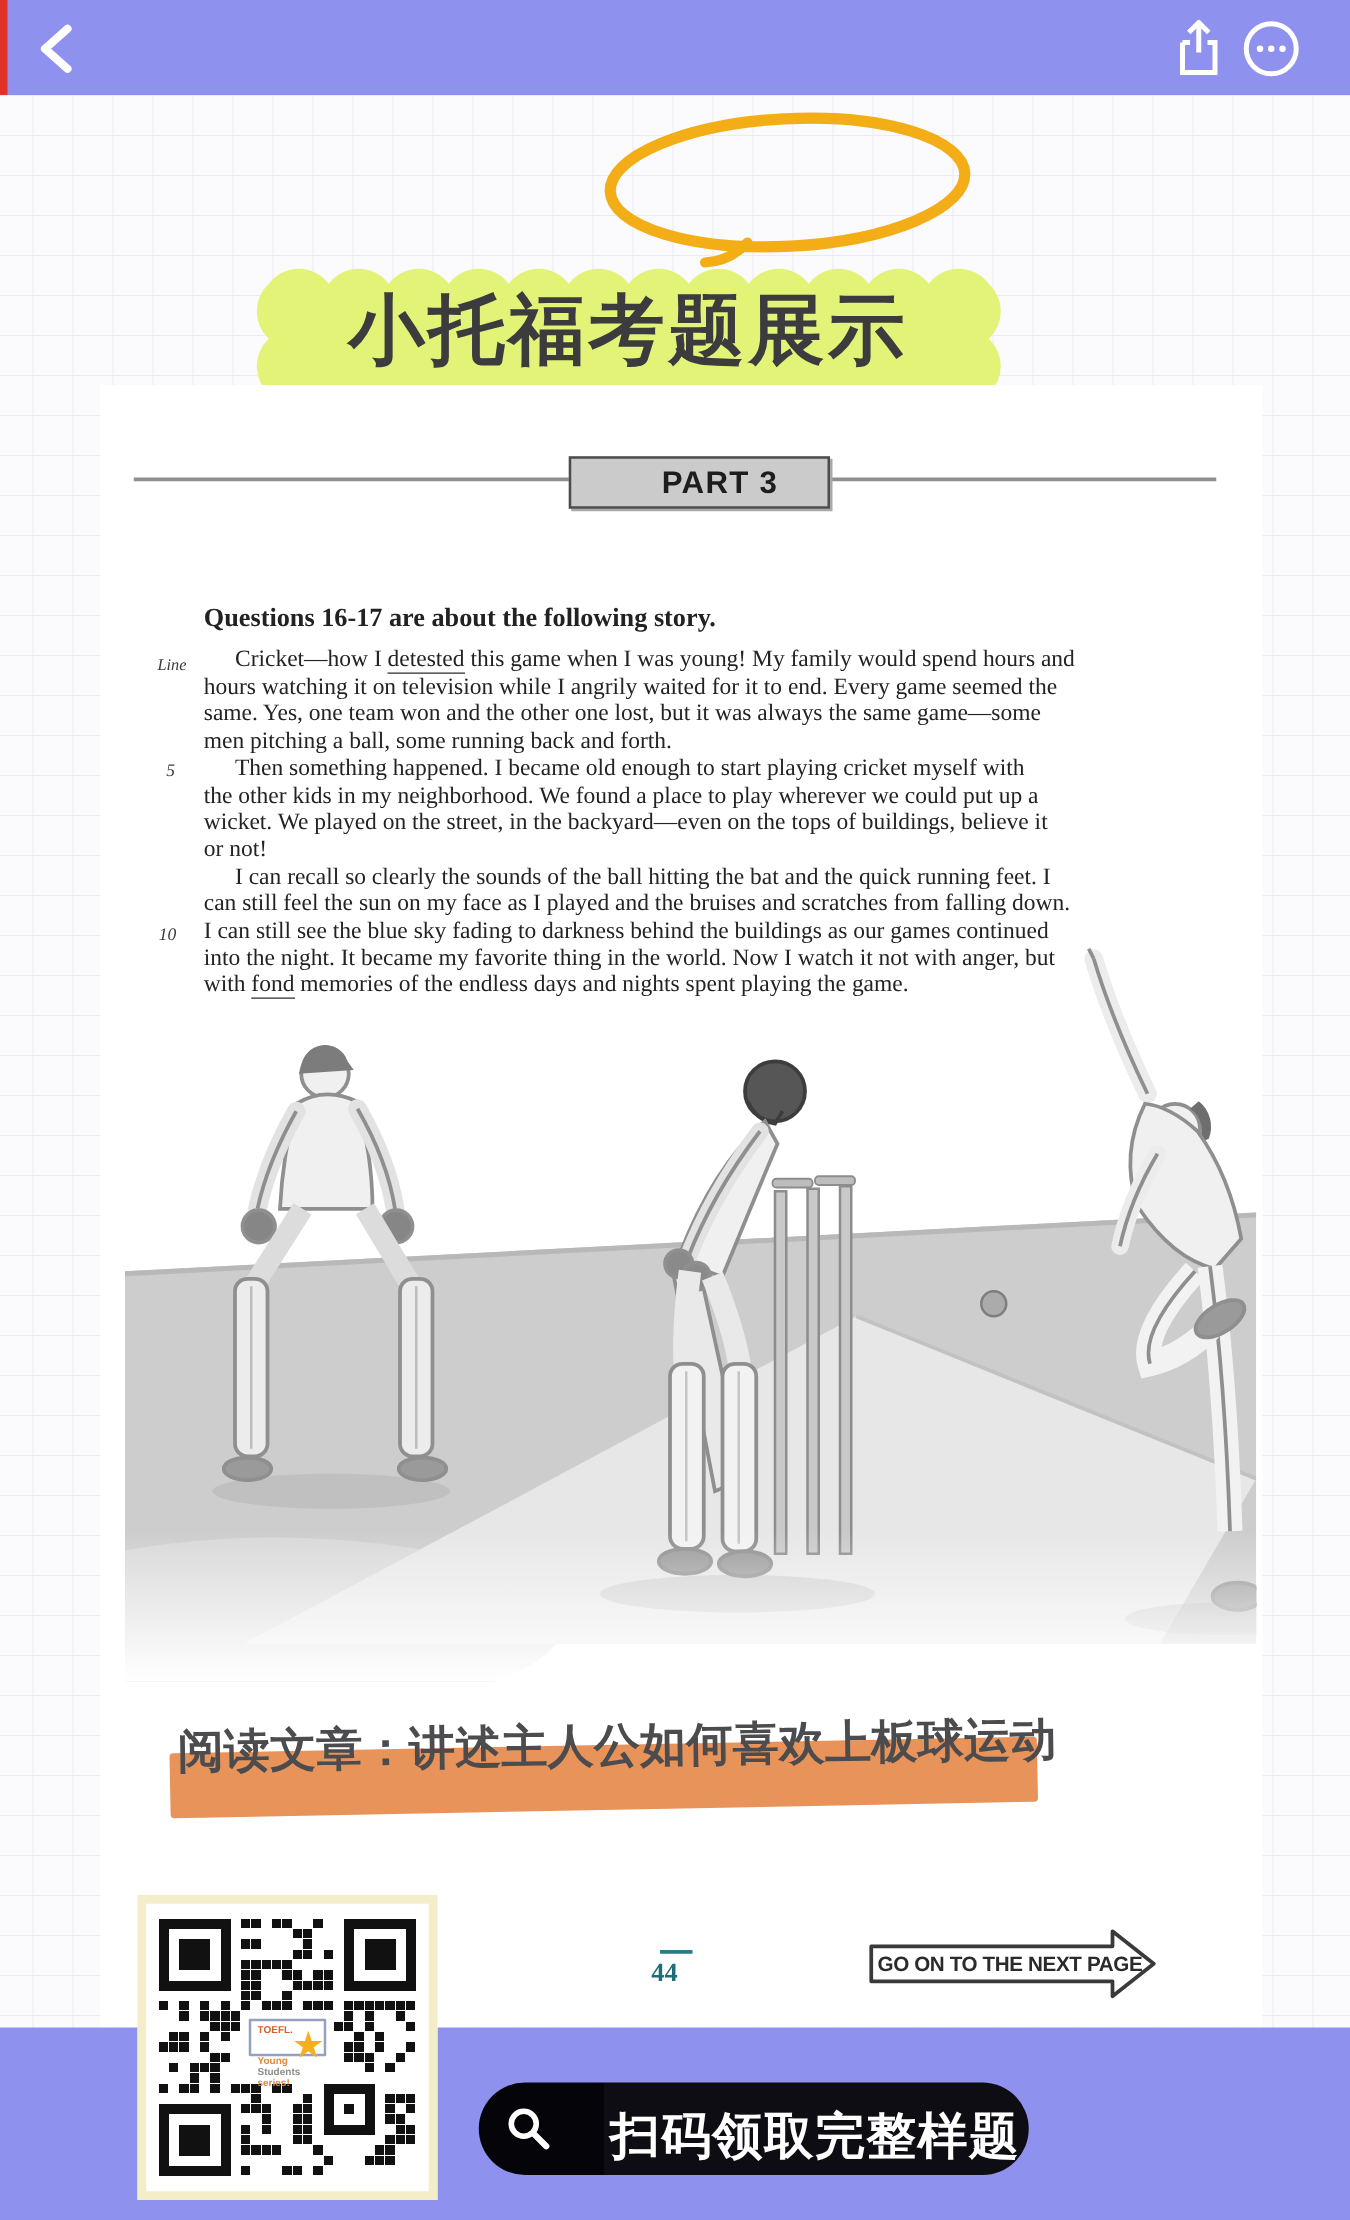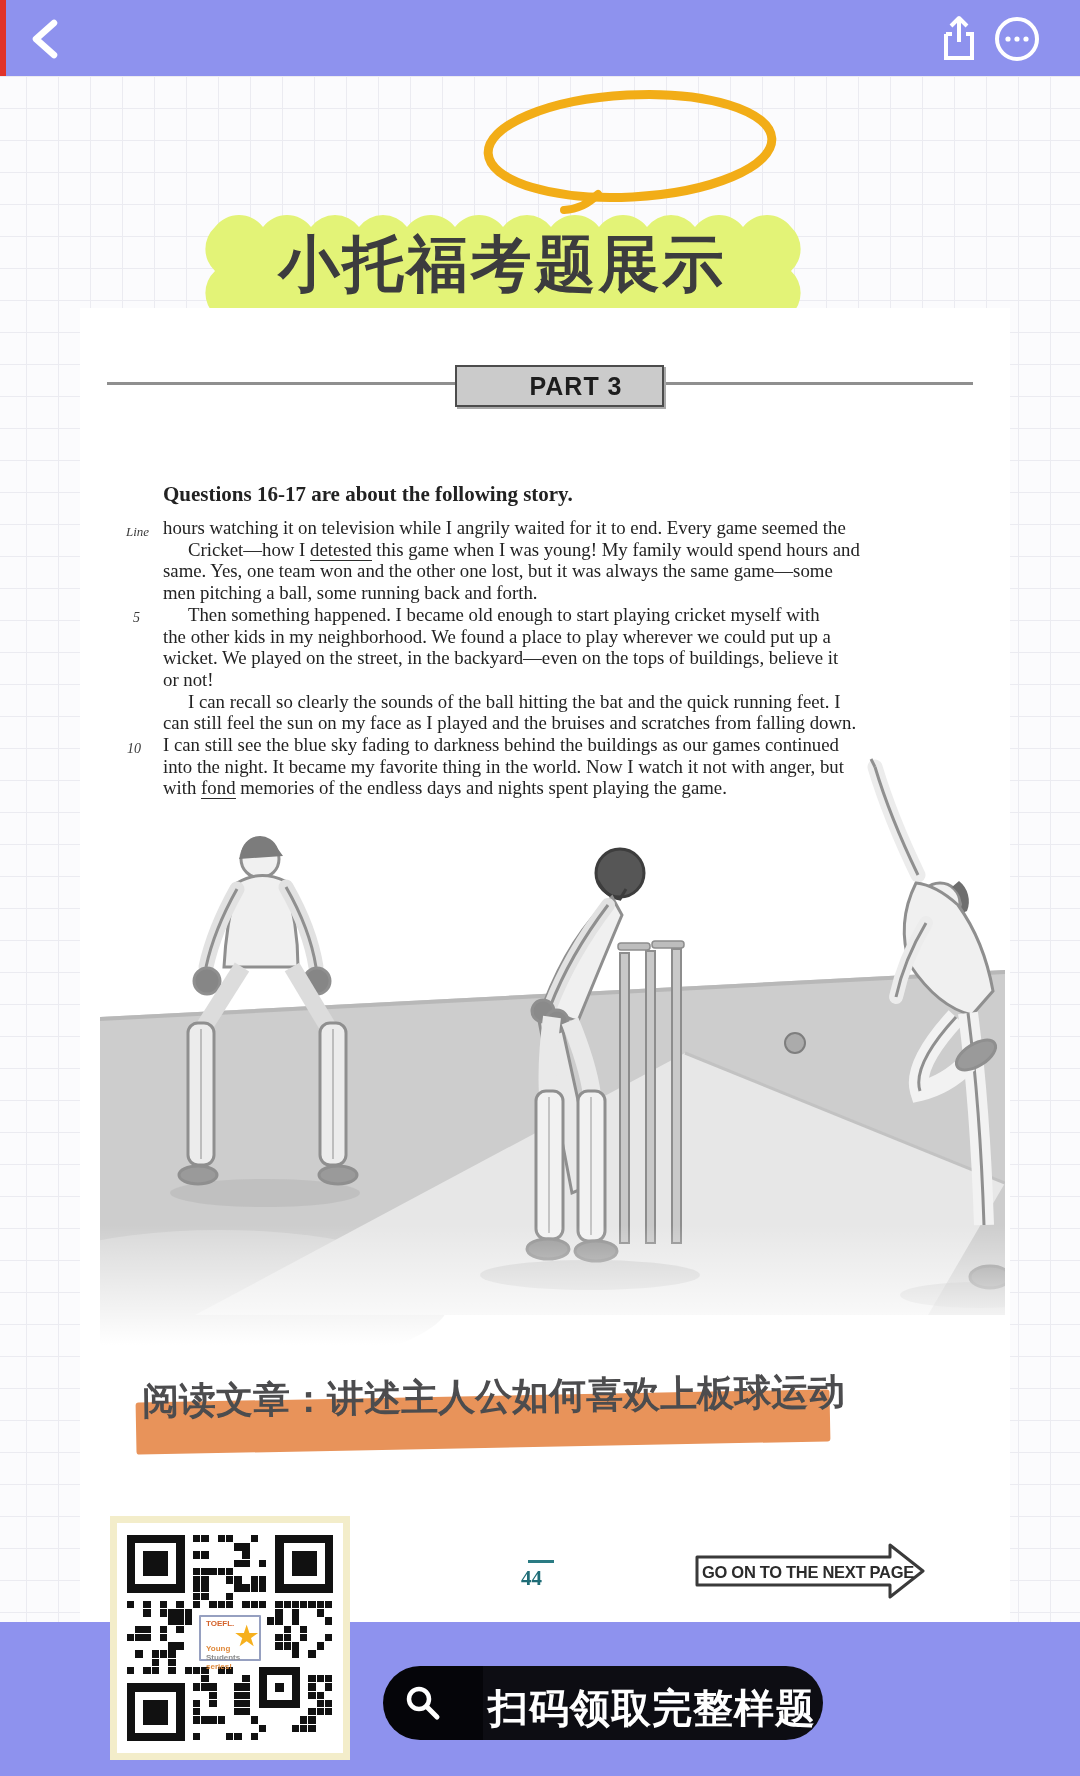--- a/index.html
+++ b/index.html
@@ -53,21 +53,21 @@
   .bottom{position:absolute;left:0;top:1622px;width:1080px;height:154px;background:#8e92ee;}
   .pill{position:absolute;left:383px;top:1666px;width:440px;height:74px;border-radius:37px;
     background:linear-gradient(90deg,#050509 0 100px,#0d0d13 100px);cursor:pointer;}
   .pill-label{position:absolute;left:488px;top:1681px;font-size:40px;font-weight:700;color:#ffffff;
     letter-spacing:1px;white-space:nowrap;}
   .pill-icon{position:absolute;left:404px;top:1684px;width:38px;height:38px;}
   
   .qr{position:absolute;left:110px;top:1516px;width:226px;height:230px;background:#ffffff;
     border:7px solid #f3edca;}
   .qr svg{position:absolute;left:10px;top:12px;}
-  .qr-logo{position:absolute;left:82px;top:92px;width:62px;height:46px;background:#fff;
+  .qr-logo{position:absolute;left:82px;top:92px;width:62px;height:30px;background:#fff;
     border:2px solid #96a0c0;border-radius:1px;text-align:left;padding:2px 0 0 5px;box-sizing:border-box;
     font-size:8px;line-height:9px;font-weight:bold;}
   .qr-logo .l1{color:#d4622a;} .qr-logo .l2{color:#e08a3c;margin-top:16px;} .qr-logo .l3{color:#8d8d8d;} .qr-logo .l4{color:#e08a3c;}
   .qr-star{position:absolute;left:34px;top:6px;font-size:26px;color:#f6b01e;line-height:26px;}
   .illus{position:absolute;left:100px;top:755px;width:905px;height:590px;}
 </style>
 </head>
 <body>
 
 <div class="screen">
@@ -111,22 +111,22 @@
   <div class="part-line"></div>
   <div class="part-box">PART 3</div>
 
   <div class="qheading">Questions 16-17 are about the following story.</div>
 
   <div class="lnum" style="left:126px;top:524px;font-size:13px;">Line</div>
   <div class="lnum" style="left:133px;top:610px;font-size:14px;">5</div>
   <div class="lnum" style="left:127px;top:741px;font-size:14px;">10</div>
 
   <div class="story">
+    <div class="ln ind"><span>Cricket—how I </span><span class="u">detested</span><span> this game when I was young! My family would spend hours and</span></div>
     <div class="ln">hours watching it on television while I angrily waited for it to end. Every game seemed the</div>
-    <div class="ln ind"><span>Cricket—how I </span><span class="u">detested</span><span> this game when I was young! My family would spend hours and</span></div>
     <div class="ln">same. Yes, one team won and the other one lost, but it was always the same game—some</div>
     <div class="ln">men pitching a ball, some running back and forth.</div>
     <div class="ln ind">Then something happened. I became old enough to start playing cricket myself with</div>
     <div class="ln">the other kids in my neighborhood. We found a place to play wherever we could put up a</div>
     <div class="ln">wicket. We played on the street, in the backyard—even on the tops of buildings, believe it</div>
     <div class="ln">or not!</div>
     <div class="ln ind">I can recall so clearly the sounds of the ball hitting the bat and the quick running feet. I</div>
     <div class="ln">can still feel the sun on my face as I played and the bruises and scratches from falling down.</div>
     <div class="ln">I can still see the blue sky fading to darkness behind the buildings as our games continued</div>
     <div class="ln">into the night. It became my favorite thing in the world. Now I watch it not with anger, but</div>

